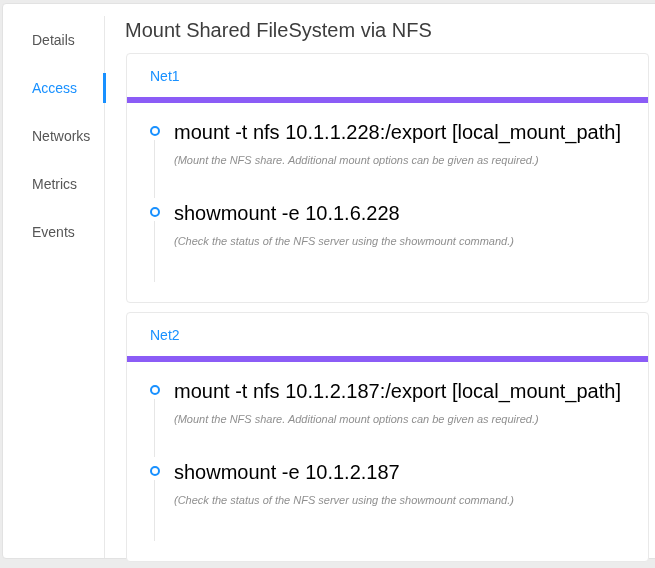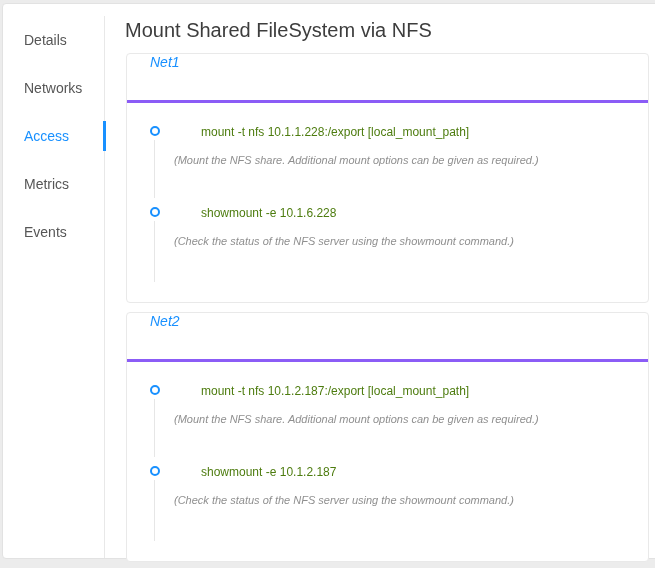--- a/index.html
+++ b/index.html
@@ -34,21 +34,21 @@
     width: 101px;
     border-right: 1px solid #e8e8e8;
     padding-top: 8px;
     box-sizing: content-box;
   }
   .tab {
     position: relative;
     height: 32px;
     line-height: 32px;
     margin-bottom: 16px;
-    padding-left: 21px;
+    padding-left: 29px;
     font-size: 14px;
     color: #565656;
     cursor: pointer;
     white-space: nowrap;
   }
   .tab.active { color: #1890ff; }
   .ink-bar {
     position: absolute;
     right: -2px;
     top: 1px;
@@ -73,26 +73,26 @@
     box-sizing: border-box;
     background: #ffffff;
     border: 1px solid #e9e9e9;
     border-radius: 4px;
   }
   .card-net1 { top: 49px; }
   .card-net2 { top: 308px; }
   .card-header {
     height: 49px;
     box-sizing: border-box;
-    border-bottom: 3px solid #8b5cf6;
+    border-bottom: 6px solid #8b5cf6;
     padding: 0 23px;
     display: flex;
+    align-items: center;
     font-size: 14px;
     color: #1890ff;
-    font-style: italic;
   }
   .card-body {
     padding: 19px 23px 0 23px;
   }
   
   .tl-item {
     position: relative;
     padding-left: 24px;
     height: 81px;
     box-sizing: border-box;
@@ -111,50 +111,49 @@
   .tl-tail {
     position: absolute;
     left: 4px;
     top: 18px;
     width: 1px;
     height: 58px;
     background: #e6e6e6;
   }
   .tl-item.last .tl-tail { height: 61px; }
   .tl-cmd {
-    font-size: 12px;
+    font-size: 20px;
     line-height: 20px;
-    color: #4d7c0f;
-    margin-left: 27px;
+    color: #000000;
   }
   .tl-desc {
     margin-top: 10px;
     font-size: 11px;
     line-height: 16px;
     color: #8f8f8f;
     font-style: italic;
   }
 </style>
 </head>
 <body>
 
 <div class="panel">
 
   <div class="sidebar">
     <div class="tab">
       <span>Details</span>
     </div>
-    <div class="tab">
-      <span>Networks</span>
-    </div>
     <div class="tab active">
       <span>Access</span>
       <span class="ink-bar"></span>
     </div>
     <div class="tab">
+      <span>Networks</span>
+    </div>
+    <div class="tab">
       <span>Metrics</span>
     </div>
     <div class="tab">
       <span>Events</span>
     </div>
   </div>
 
   <div class="page-title">Mount Shared FileSystem via NFS</div>
 
   <div class="card card-net1">

